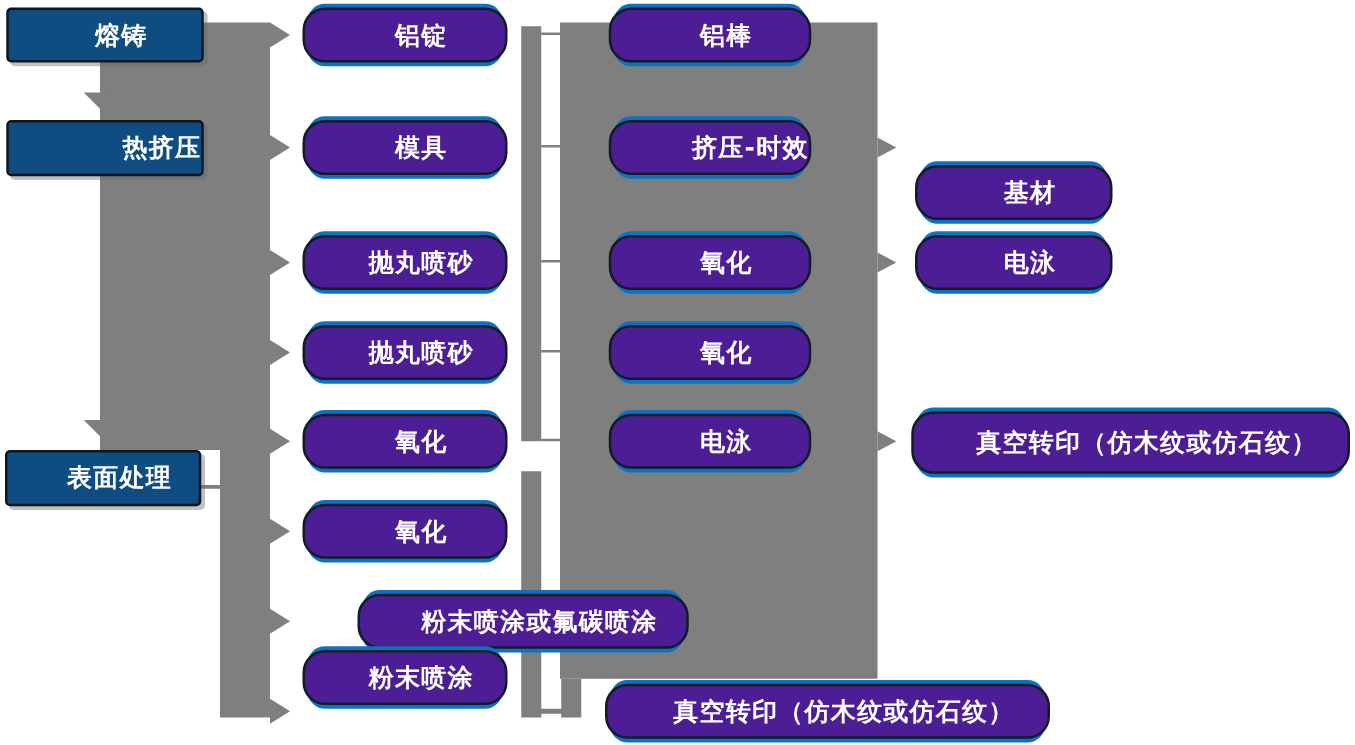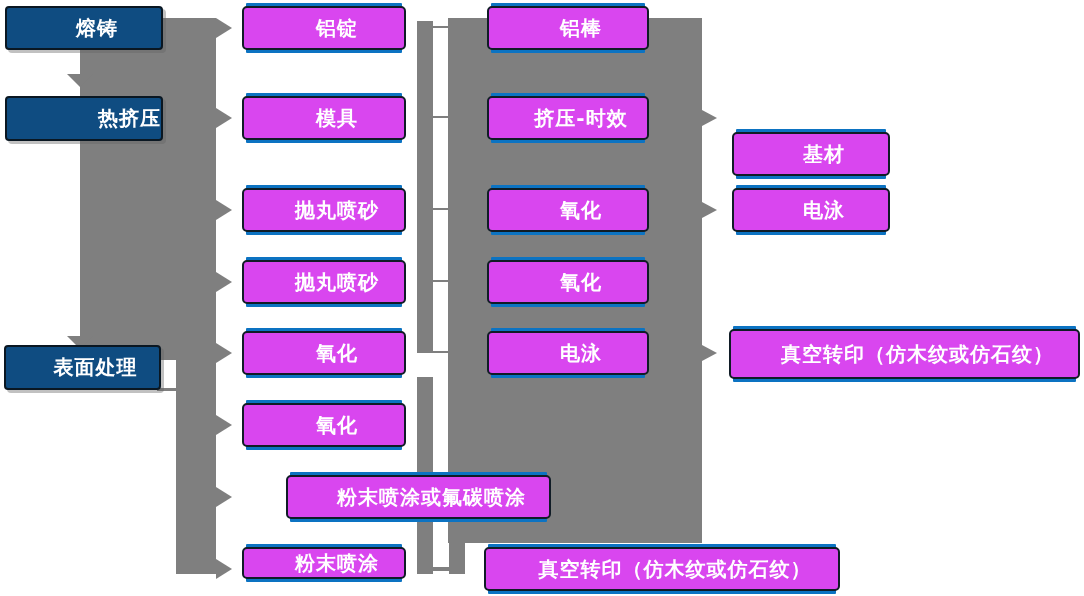--- a/index.html
+++ b/index.html
@@ -23,22 +23,23 @@
     white-space:nowrap;
     padding-left:26px;
   }
   .node.dark{
     background:#0f4c81;
     border-radius:4px;
     border-color:#0a1722;
     box-shadow:3px 3px 0 rgba(100,100,100,0.40);
   }
   .node.light{
-    background:#d946ef;
+    background:#4c1d95;
     box-shadow:0 -7px 0 -4px #0c73c2, 0 7px 0 -4px #0c73c2;
+    border-radius:18px;
   }
   .rect{position:absolute;background:#7f7f7f;}
   .tri-right{
     position:absolute;width:0;height:0;
     border-top:10px solid transparent;
     border-bottom:10px solid transparent;
     border-left:16px solid #7f7f7f;
   }
   .tri-right.small{
     border-top-width:8px;
@@ -81,21 +82,21 @@
     <div class="tri-right small" style="left: 702px; top: 202px;"></div>
     <div class="tri-right small" style="left: 702px; top: 345px;"></div>
     <div class="tri-down" style="left: 67px; top: 74px;"></div>
     <div class="tri-down" style="left: 67px; top: 336px;"></div>
     <div class="node dark" style="left: 5px; top: 6px; width: 158px; height: 44px;">
       <span>熔铸</span>
     </div>
     <div class="node dark" style="left: 5px; top: 96px; width: 158px; height: 45px; justify-content: flex-end;">
       <span>热挤压</span>
     </div>
-    <div class="node dark" style="left: 4px; top: 345px; width: 157px; height: 45px;">
+    <div class="node dark" style="left: 4px; top: 360px; width: 157px; height: 45px;">
       <span>表面处理</span>
     </div>
     <div class="node light" style="left: 242px; top: 6px; width: 164px; height: 44px;">
       <span>铝锭</span>
     </div>
     <div class="node light" style="left: 242px; top: 96px; width: 164px; height: 44px; text-align: center;">
       <span>模具</span>
     </div>
     <div class="node light" style="left: 242px; top: 188px; width: 164px; height: 44px;">
       <span>抛丸喷砂</span>
@@ -105,27 +106,27 @@
     </div>
     <div class="node light" style="left: 242px; top: 331px; width: 164px; height: 44px;">
       <span>氧化</span>
     </div>
     <div class="node light" style="left: 242px; top: 403px; width: 164px; height: 44px;">
       <span>氧化</span>
     </div>
     <div class="node light" style="left: 242px; top: 475px; width: 265px; height: 44px; margin-left: 44px;">
       <span>粉末喷涂或氟碳喷涂</span>
     </div>
-    <div class="node light" style="left: 242px; top: 547px; width: 164px; height: 32px;">
+    <div class="node light" style="left: 242px; top: 520px; width: 164px; height: 44px;">
       <span>粉末喷涂</span>
     </div>
     <div class="node light" style="left: 487px; top: 6px; width: 162px; height: 44px; font-family: Liberation Mono, monospace;">
       <span>铝棒</span>
     </div>
-    <div class="node light" style="left: 487px; top: 96px; width: 162px; height: 44px;">
+    <div class="node light" style="left: 487px; top: 96px; width: 162px; height: 44px; justify-content: flex-end;">
       <span>挤压-时效</span>
     </div>
     <div class="node light" style="left: 487px; top: 188px; width: 162px; height: 44px;">
       <span>氧化</span>
     </div>
     <div class="node light" style="left: 487px; top: 260px; width: 162px; height: 44px;">
       <span>氧化</span>
     </div>
     <div class="node light" style="left: 487px; top: 331px; width: 162px; height: 44px;">
       <span>电泳</span>

